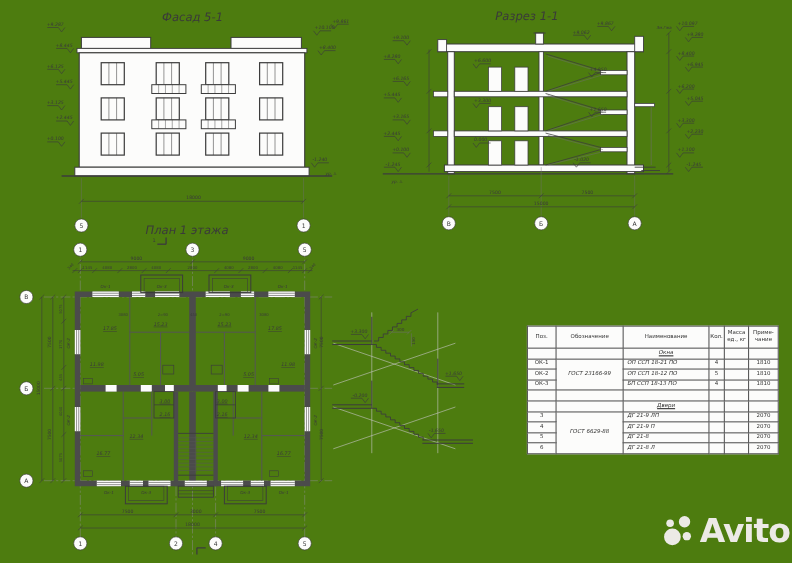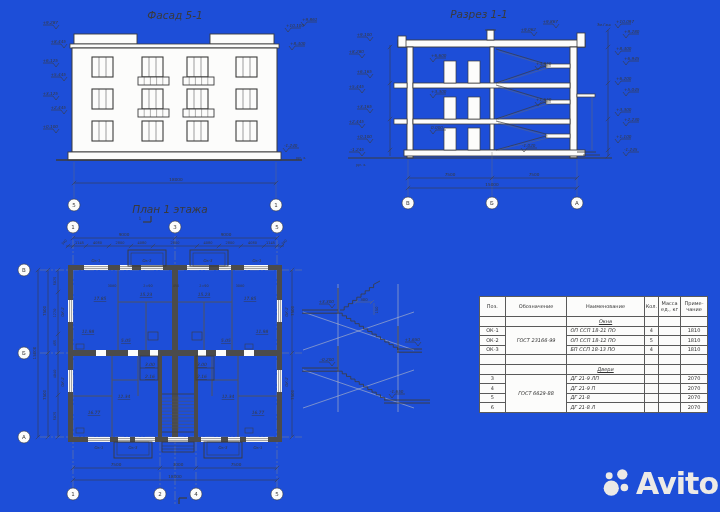--- a/index.html
+++ b/index.html
@@ -1,16 +1,16 @@
 <!DOCTYPE html>
 <html><head>
 <meta charset="utf-8">
 <style>
   html,body{margin:0;padding:0;background:#e9e9e9;}
-  #page{position:relative;width:720px;height:512px;background:#1d4ed8;overflow:hidden;
+  #page{position:relative;width:720px;height:512px;background:#4d7c0f;overflow:hidden;
         font-family:"DejaVu Sans",sans-serif;}
   #draw{position:absolute;left:0;top:0;}
   svg text{font-family:"DejaVu Sans",sans-serif;fill:#3a3a3a;}
   .it{font-style:italic;}
   
   #spec{position:absolute;left:479px;top:296px;width:229px;border-collapse:collapse;
         font-size:5px;color:#333;border:1.2px solid #4a4a4a;background:#fcfcfb;}
   #spec td,#spec th{border:0.7px solid #5a5a5a;padding:0 1px;height:8.6px;line-height:1.05;
         text-align:center;font-weight:normal;overflow:hidden;}
   #spec th{height:19px;}

